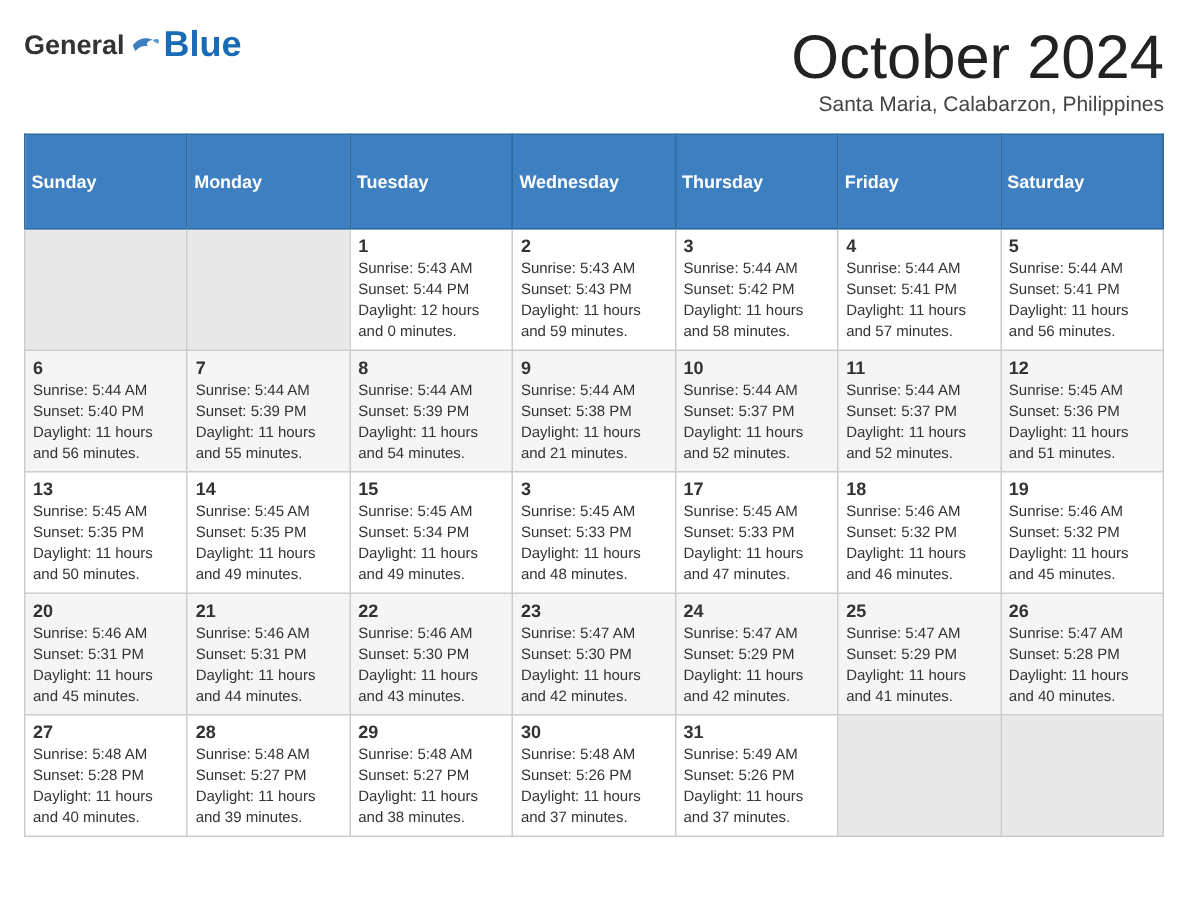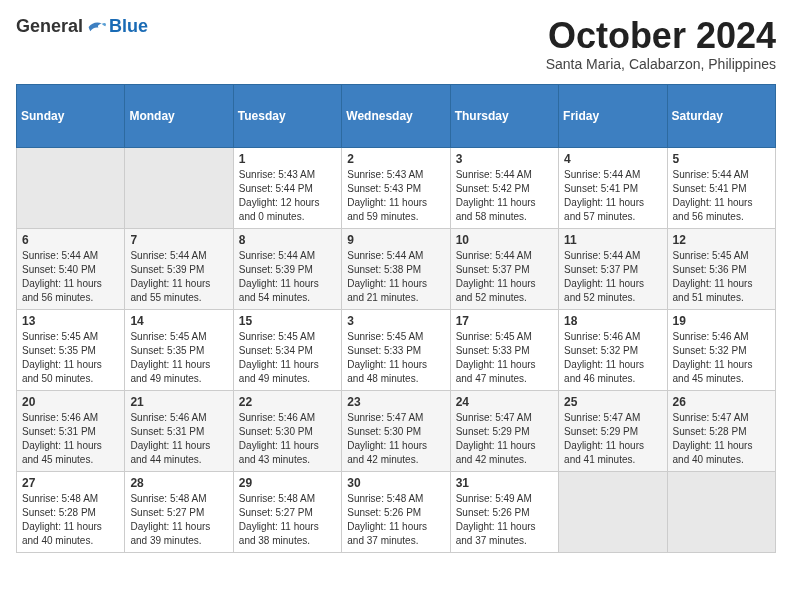--- a/index.html
+++ b/index.html
@@ -25,35 +25,35 @@
       display: flex;
       align-items: center;
       gap: 2px;
     }
     .logo-general {
       font-size: 18px;
       font-weight: bold;
       color: #333;
     }
     .logo-blue {
-      font-size: 18px;
+      font-size: 24px;
       font-weight: bold;
       color: #1a6bb5;
     }
     .logo-bird {
       width: 20px;
       height: 16px;
       margin-left: 2px;
     }
     .title-section {
       text-align: right;
     }
     .month-title {
-      font-size: 36px;
-      font-weight: bold;
+      font-size: 41px;
+      font-weight: normal;
       color: #222;
       line-height: 1.1;
     }
     .subtitle {
       font-size: 14px;
       color: #444;
     }
     .calendar {
       width: 100%;
       border-collapse: collapse;

